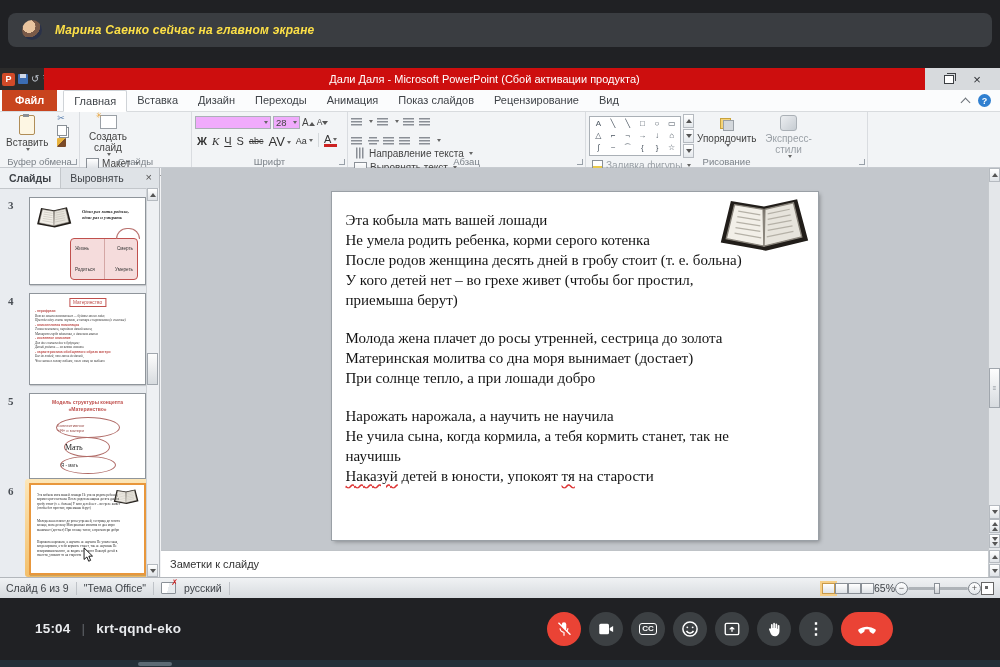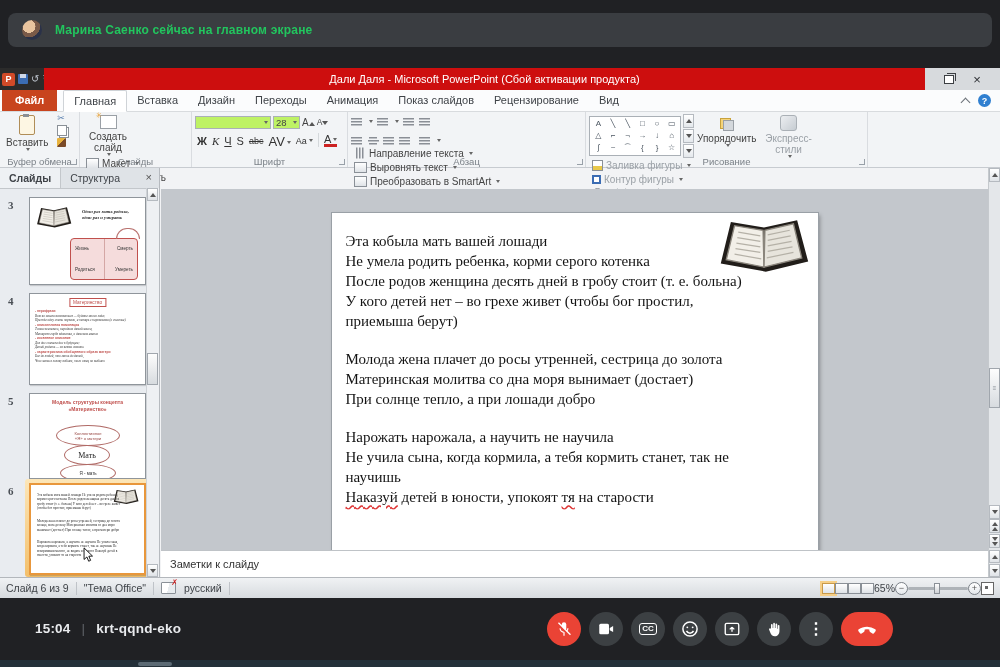--- a/index.html
+++ b/index.html
@@ -3,21 +3,21 @@
 <meta charset="utf-8">
 <style>
   html,body{margin:0;padding:0;background:#17181a;}
   #screen{position:relative;width:1000px;height:667px;background:#202124;overflow:hidden;
           font-family:"Liberation Sans",sans-serif;}
   
   .banner{position:absolute;left:8px;top:13px;right:8px;height:34px;background:#3a3d41;
           border-radius:8px;display:flex;align-items:center;gap:13px;padding-left:14px;box-sizing:border-box;}
   .avatar{width:20px;height:20px;border-radius:50%;flex:none;
           background:radial-gradient(circle at 35% 32%,#e9c49e 0 34%,#7a5a48 35% 58%,#2a3148 59%);}
-  .banner-text{color:#22c55e;font-size:12px;font-weight:bold;letter-spacing:.2px;}
+  .banner-text{color:#fde047;font-size:12px;font-weight:bold;letter-spacing:.2px;font-style:italic;}
   
   .ppt{position:absolute;left:0;top:68px;width:1000px;height:530px;background:#f2f3f5;color:#3f4348;}
   .tbar{position:absolute;left:0;top:0;width:100%;height:22px;background:#2b2b2b;}
   .qat{position:absolute;left:0;top:0;height:22px;display:flex;align-items:center;gap:3px;padding-left:2px;}
   .q-logo{width:13px;height:13px;background:#d14a28;color:#fff;font-size:9px;font-weight:bold;
           display:flex;align-items:center;justify-content:center;border-radius:2px;}
   .q-save{width:10px;height:10px;background:#3b6cb3;position:relative;border-radius:1px;}
   .q-save::before{content:"";position:absolute;left:2px;top:0;width:6px;height:4px;background:#cfd8e8;}
   .q-ico{color:#bfc6cf;font-size:10px;line-height:10px;}
   .tbar-red{position:absolute;left:44px;top:0;width:881px;height:22px;background:#cd0e0e;color:#fff;
@@ -49,21 +49,21 @@
   .mini-col{display:inline-flex;flex-direction:column;gap:2px;vertical-align:top;margin-left:3px;}
   .mini{font-size:9px;line-height:9px;color:#5a7fae;}
   .i-clip{width:14px;height:18px;background:#fdf6e3;border:1px solid #b08d57;border-radius:2px;position:relative;margin-bottom:2px;}
   .i-clip::before{content:"";position:absolute;left:3px;top:-2px;width:6px;height:3px;background:#8a8f96;}
   .i-copy{width:8px;height:9px;border:1px solid #8a9097;background:#fff;box-shadow:2px 2px 0 -1px #fff,2px 2px 0 0 #8a9097;}
   .i-brush{width:9px;height:9px;background:linear-gradient(135deg,#e8b23c 0 45%,#7a4a28 46%);border-radius:1px;}
   .i-newslide{width:15px;height:12px;background:#fff;border:1px solid #9aa0a6;position:relative;margin-bottom:2px;}
   .i-newslide::before{content:"✳";position:absolute;left:-5px;top:-6px;color:#e8a33d;font-size:8px;}
   .mrow{display:flex;align-items:center;gap:3px;white-space:nowrap;line-height:13px;}
   .i-box{width:11px;height:9px;border:1px solid #8a9097;background:linear-gradient(#fff,#dfe3e7);flex:none;}
-  .combo{background:#bef264;border:1px solid #aab0b6;height:13px;display:inline-flex;align-items:center;
+  .combo{background:#f0abfc;border:1px solid #aab0b6;height:13px;display:inline-flex;align-items:center;
          justify-content:space-between;padding:0 2px;font-size:9.5px;box-sizing:border-box;}
   .fxrow{display:flex;align-items:flex-end;gap:5px;margin-top:4px;padding-left:2px;}
   .fx{font-size:11px;line-height:11px;color:#333;}
   .fx-b{font-weight:bold;}
   .fx-i{font-style:italic;font-family:"Liberation Serif",serif;}
   .fx-u{text-decoration:underline;}
   .fx-abc{font-size:9px;text-decoration:line-through;}
   .fx-color{border-bottom:3px solid #c22;line-height:10px;}
   .vdiv{width:1px;height:14px;background:#d4d8db;}
   .i-bars{width:12px;height:9px;flex:none;background-image:linear-gradient(#8a8f96,#8a8f96),linear-gradient(#8a8f96,#8a8f96),linear-gradient(#8a8f96,#8a8f96);
@@ -105,24 +105,24 @@
   .t3-cap{position:absolute;left:52px;top:11px;width:60px;font-family:"Liberation Serif",serif;font-style:italic;font-weight:bold;font-size:4.6px;line-height:6px;color:#222;}
   .t3-box{position:absolute;left:40px;top:40px;width:66px;height:40px;background:#f5dcdc;border:1px solid #c0504d;border-radius:4px;font-size:4.6px;color:#333;}
   .t3-box .c{position:absolute;}
   .t3-div{position:absolute;left:50%;top:0;bottom:0;width:1px;background:#d4a7a5;}
   .t3-arc{position:absolute;left:45px;top:-11px;width:24px;height:11px;border:1.5px solid #b9726f;border-bottom:none;border-radius:12px 12px 0 0;box-sizing:border-box;}
   .t4-title{position:absolute;left:50%;top:4px;transform:translateX(-50%);border:1px solid #c0504d;color:#c0504d;font-size:4.8px;padding:1px 3px;white-space:nowrap;}
   .t4-body{position:absolute;left:5px;top:15px;width:107px;font-size:3.3px;line-height:4.5px;}
   .t4r{color:#c0504d;font-weight:bold;}
   .t4i{color:#333;font-style:italic;font-family:"Liberation Serif",serif;}
   .t5-title{position:absolute;left:0;right:0;top:5px;text-align:center;color:#c0504d;font-weight:bold;font-size:5px;line-height:7px;}
-  .ell{position:absolute;border:1px solid #b06a66;border-radius:50%;display:flex;align-items:center;justify-content:center;text-align:center;box-sizing:border-box;margin-top:8px;}
+  .ell{position:absolute;border:1px solid #b06a66;border-radius:50%;display:flex;align-items:center;justify-content:flex-start;text-align:center;box-sizing:border-box;}
   .t6-text{position:absolute;left:6px;width:86px;font-size:3.3px;line-height:4.3px;color:#2a2a2a;font-family:"Liberation Serif",serif;}
   
-  .canvas{position:absolute;left:161px;top:100px;right:12px;height:382px;background:#c3c7cc;overflow:hidden;margin-top:21px;}
+  .canvas{position:absolute;left:161px;top:100px;right:12px;height:382px;background:#c3c7cc;overflow:hidden;}
   .slide{position:relative;width:486px;height:348px;margin:24px auto 0;background:#fff;
          box-shadow:0 0 0 1px #9aa0a6,2px 2px 4px rgba(0,0,0,.3);}
   .slide-text{position:absolute;left:14px;top:18px;width:460px;font-family:"Liberation Serif",serif;
               font-size:15px;line-height:20px;color:#141414;}
   .pgap{height:18px;}
   .squig{text-decoration-line:underline;text-decoration-style:wavy;text-decoration-color:#d33;text-underline-offset:2px;}
   .slide-book{position:absolute;right:8px;top:2px;}
   
   .vscroll{position:absolute;right:0;top:100px;width:12px;height:382px;background:#e4e7ea;border-left:1px solid #c5c9cd;box-sizing:border-box;}
   .vb{position:absolute;left:0;width:11px;height:14px;background:linear-gradient(#fff,#dfe3e7);border:1px solid #b5bac0;
@@ -385,21 +385,21 @@
         </div>
         <span class="grp-label">Рисование</span>
         <span class="launcher"></span>
       </div>
 
     </div>
 
     <div class="panel">
       <div class="panel-tabs">
         <span class="ptab ptab-active">Слайды</span>
-        <span class="ptab">Структура</span>
+        <span class="ptab">Выровнять</span>
         <span class="panel-close">×</span>
       </div>
 
       <span class="tnum" style="top:31px">3</span>
       <div class="thumb" style="top:29px;height:88px">
         <svg style="position:absolute;left:6px;top:7px" width="36" height="24">
             <use href="#sym-book"></use>
           </svg>
         <div class="t3-cap">
           <div>Один раз мать родила,</div>

